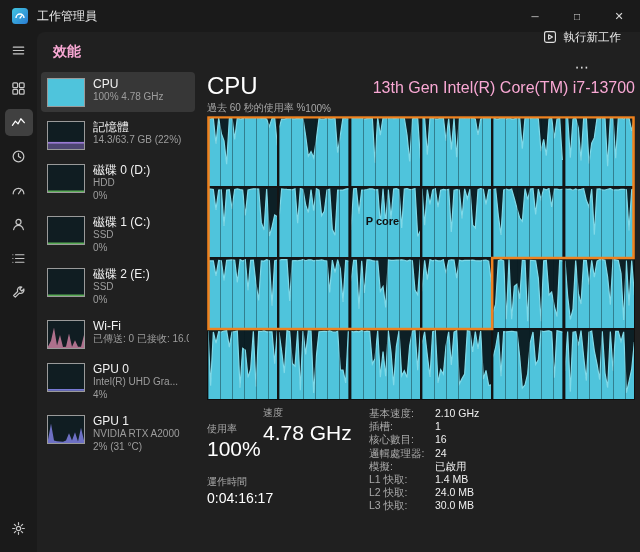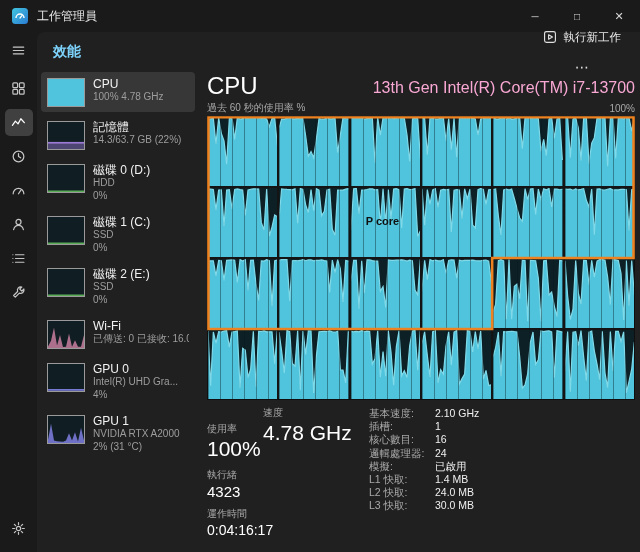--- a/index.html
+++ b/index.html
@@ -16,41 +16,41 @@
   .app{flex:1;display:flex;min-height:0;}
   .rail{width:37px;flex:none;display:flex;flex-direction:column;align-items:center;padding:5px 0 10px;gap:7px;background:#1a1a1a;}
   .rail-btn{width:28px;height:27px;display:grid;place-items:center;background:none;border:none;border-radius:5px;color:#c6c6c6;padding:0;}
   .rail-btn:first-child{margin-bottom:4px;}
   .rail-btn.selected{background:#404040;color:#fff;}
   .rail-btn.bottom{margin-top:auto;}
   .rail-ic svg{width:15px;height:15px;display:block;}
   .right{flex:1;min-width:0;display:flex;flex-direction:column;background:#202020;border-top-left-radius:8px;}
   
   .header-row{height:40px;flex:none;display:flex;align-items:center;padding:0 10px 0 16px;}
-  .page-title{font-size:14px;font-weight:700;color:#7dd3fc;}
+  .page-title{font-size:14px;font-weight:700;color:#f9a8d4;}
   .header-actions{margin-left:auto;display:flex;align-items:center;gap:4px;flex-direction:column;}
   .run-task-btn{display:flex;align-items:center;gap:7px;background:none;border:none;color:#e9e9e9;font-size:11.5px;padding:5px 9px;border-radius:4px;font-family:inherit;}
   .rt-icon svg{width:14px;height:14px;display:block;color:#e0e0e0;}
   .more-btn{background:none;border:none;color:#e0e0e0;font-size:14px;width:26px;height:26px;border-radius:4px;padding:0;}
   
   .content{flex:1;display:flex;min-height:0;}
   .sidebar{width:154px;flex:none;padding:0 4px;overflow:hidden;}
   .side-item{display:flex;gap:8px;padding:5px 6px;margin-bottom:3px;border-radius:4px;align-items:flex-start;}
   .side-item.selected{background:#373737;}
   .thumb{width:36px;height:27px;flex:none;border:1px solid #9a9a9a;background:#101d22;margin-top:1px;overflow:hidden;}
   .thumb svg{width:100%;height:100%;display:block;}
   .side-text{min-width:0;flex:1;display:flex;flex-direction:column;}
   .side-title{font-size:12px;line-height:14px;color:#f2f2f2;white-space:nowrap;overflow:hidden;}
   .side-sub{font-size:10px;line-height:12.5px;color:#9d9d9d;white-space:nowrap;overflow:hidden;}
   
   .main{flex:1;min-width:0;padding:0 5px 0 8px;display:flex;flex-direction:column;}
   .cpu-title-row{height:28px;flex:none;display:flex;align-items:flex-end;}
   .cpu-title{font-size:24px;font-weight:400;line-height:28px;color:#fff;}
   .chip-name{margin-left:auto;font-size:16px;color:#f9a8d4;padding-bottom:3px;}
-  .caption-row{height:16px;flex:none;display:flex;justify-content:space-between;align-items:center;font-size:10px;color:#a8a8a8;}
+  .caption-row{height:16px;flex:none;display:flex;justify-content:flex-start;align-items:center;font-size:10px;color:#a8a8a8;}
   .grid-wrap{height:284px;flex:none;position:relative;}
   .core-grid{display:grid;grid-template-columns:repeat(6,1fr);grid-template-rows:repeat(4,1fr);gap:2px;height:100%;background:#141414;border:1px solid #0f0f0f;box-sizing:border-box;}
   .core-cell{background:var(--c-cell-bg,#0d2026);position:relative;overflow:hidden;}
   .core-cell svg{position:absolute;inset:0;width:100%;height:100%;}
   .core-cell::after{content:"";position:absolute;inset:0;background:repeating-linear-gradient(to right,rgba(6,24,30,.4) 0 1px,transparent 1px 12px);pointer-events:none;}
   .pcore-overlay{position:absolute;inset:0;width:100%;height:100%;pointer-events:none;}
   .pcore-overlay polygon{fill:none;stroke:var(--c-pcore,#ee8220);stroke-width:2.6;}
   .pcore-label{position:absolute;left:41%;top:37%;transform:translate(-50%,-50%);font-size:11px;font-weight:700;color:#101010;pointer-events:none;}
   
   .stats{margin-top:6px;display:flex;flex:1;min-height:0;overflow:hidden;}
@@ -454,24 +454,20 @@
                 <div class="c1">
                   <div class="stat-label">使用率</div>
                   <div class="v-xl">100%</div>
                 </div>
                 <div>
                   <div class="stat-label">速度</div>
                   <div class="v-xl">4.78 GHz</div>
                 </div>
               </div>
               <div class="sl-row">
-                <div class="c2">
-                  <div class="stat-label">執行緒</div>
-                  <div class="v-lg">4323</div>
-                </div>
               </div>
               <div class="sl-row">
                 <div>
                   <div class="stat-label">運作時間</div>
                   <div class="v-md">0:04:16:17</div>
                 </div>
               </div>
             </div>
             <div class="stats-right" id="stats-right">
                 <div class="srow">

